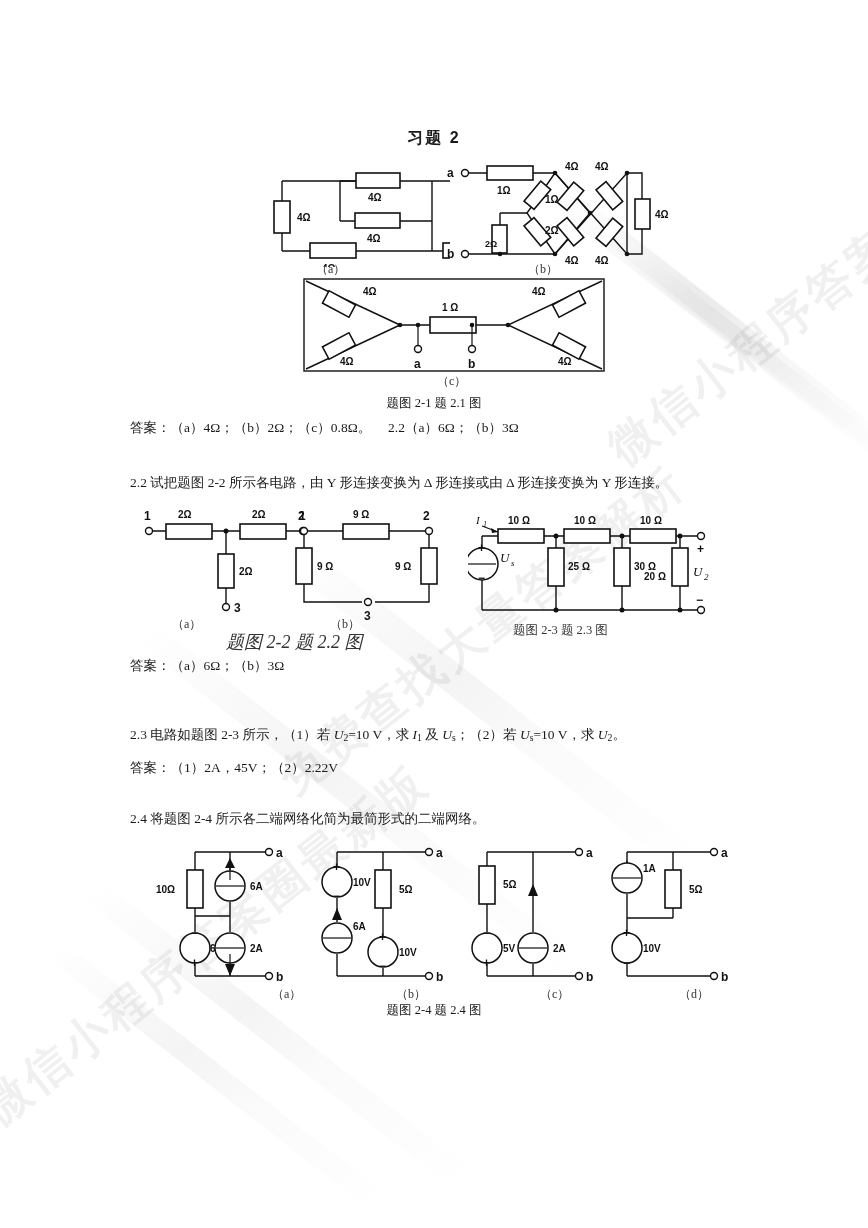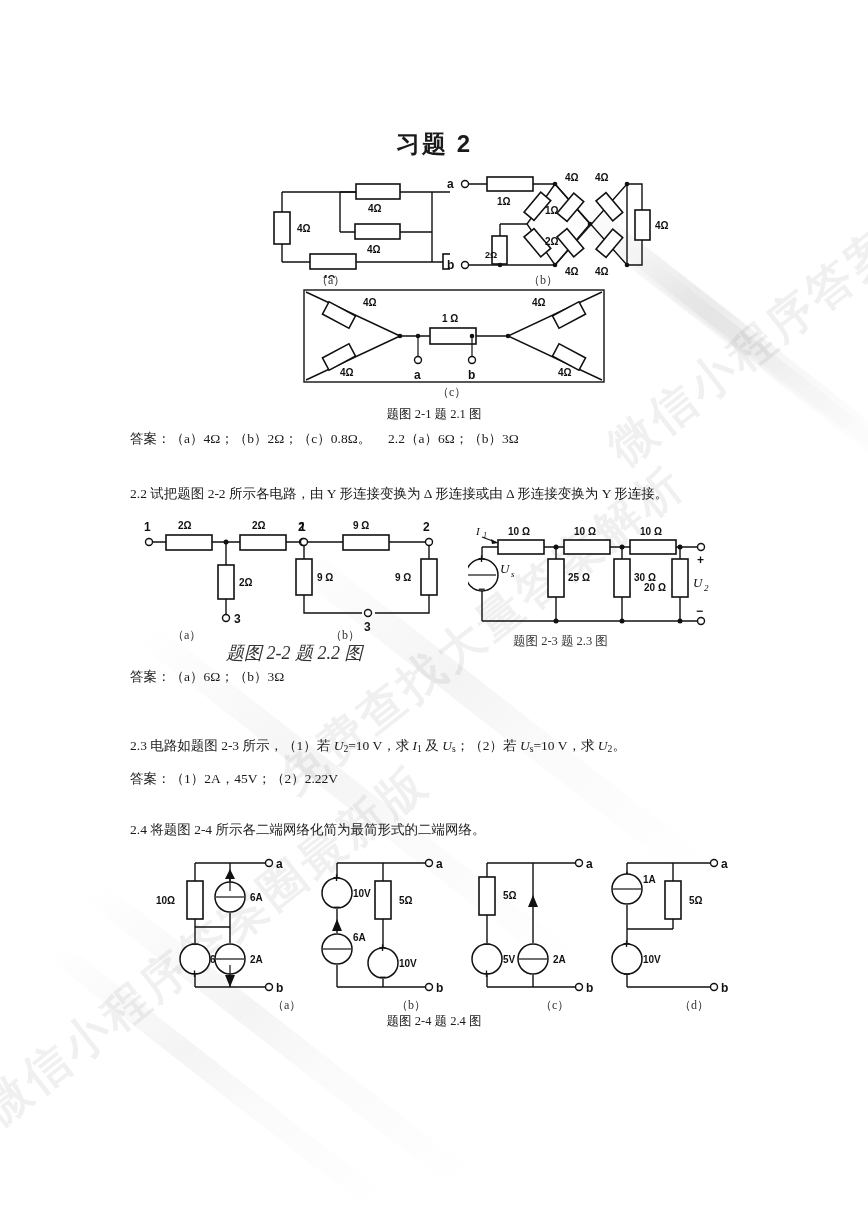--- a/index.html
+++ b/index.html
@@ -30,21 +30,21 @@
     background:linear-gradient(105deg,rgba(0,0,0,0) 0%,rgba(0,0,0,0.045) 40%,rgba(0,0,0,0.02) 60%,rgba(0,0,0,0) 100%);
     transform-origin:left top;
     pointer-events:none;
   }
 
   .content{position:relative;z-index:2;}
 
   
   h1.doc-title{
     text-align:center;
-    font-size:24px;
+    font-size:16px;
     font-weight:bold;
     margin:0;
     padding-top:128px;
     letter-spacing:2px;
     font-family:"Liberation Sans","DejaVu Sans",sans-serif;
   }
   .para{
     font-size:13.5px;
     line-height:1.55;
     margin:0;

